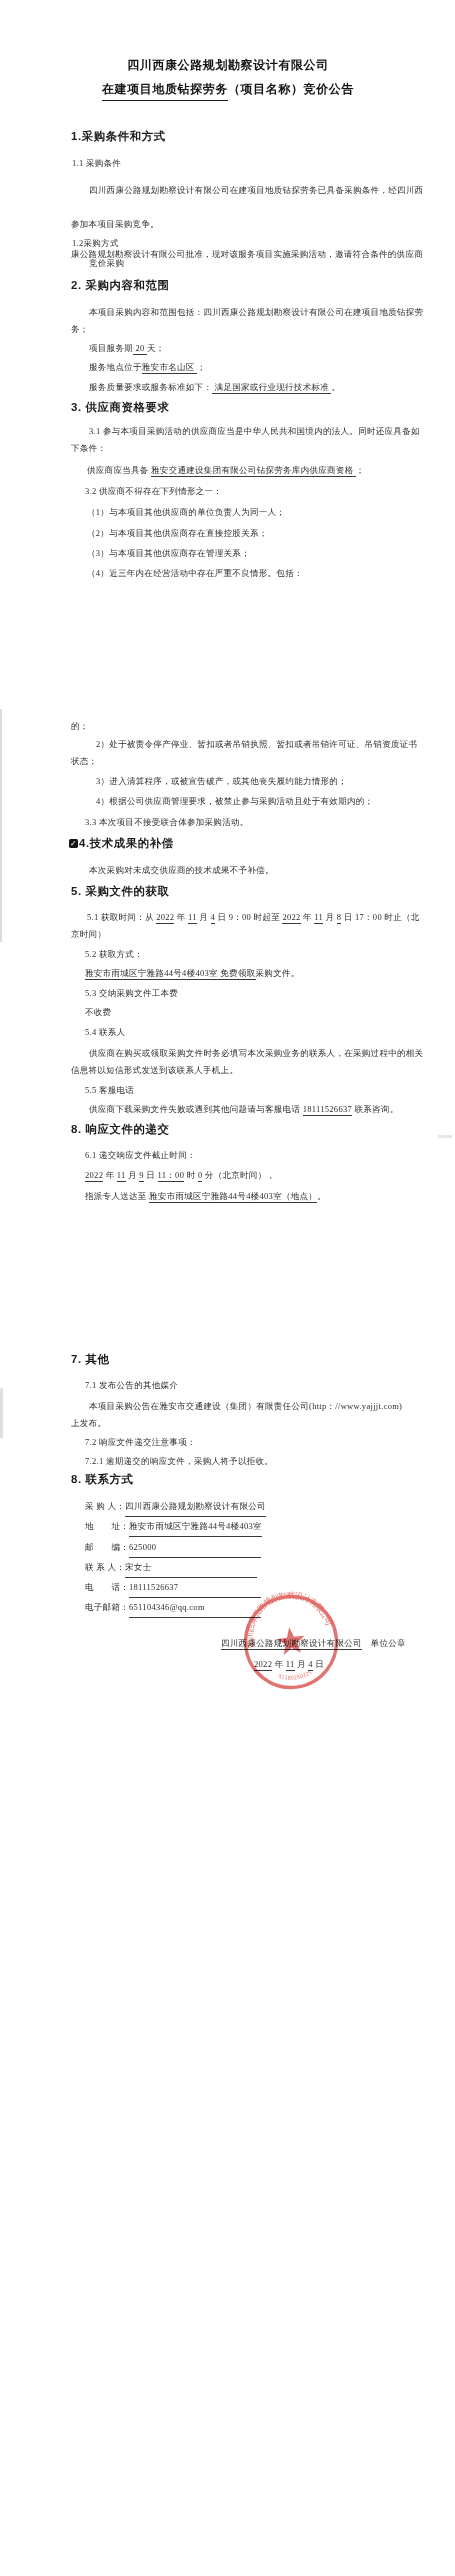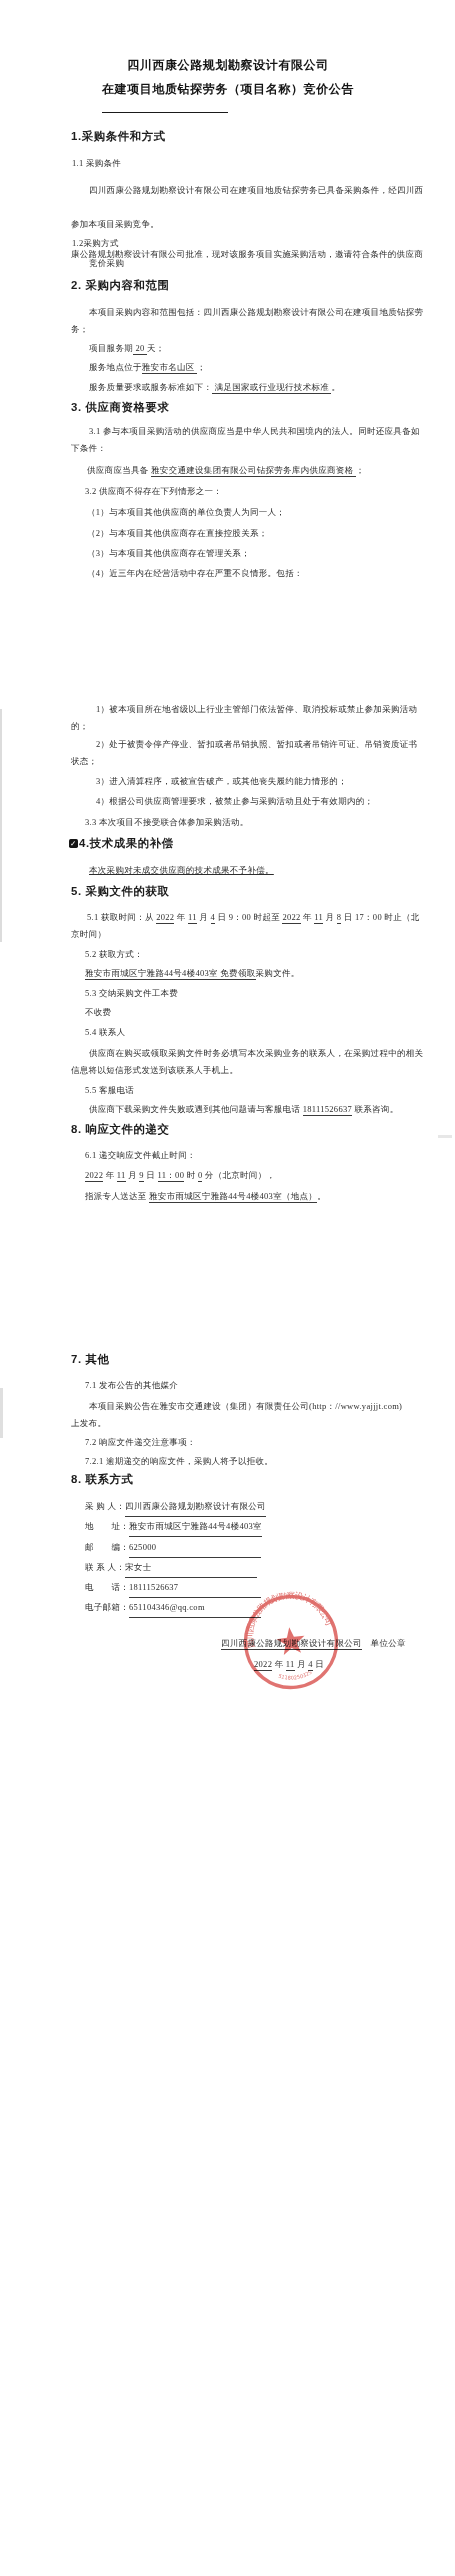--- a/index.html
+++ b/index.html
@@ -2,21 +2,21 @@
 <html style="font-size:9px"><head>
 <meta charset="utf-8">
 <style>
   html,body{margin:0;padding:0;background:#e9e9e9;}
   .page{position:relative;width:456px;height:2576px;margin:0 auto;background:#ffffff;overflow:hidden;}
   .title{position:absolute;left:0;width:456px;text-align:center;
          font:bold 12px/18px "Liberation Sans","DejaVu Sans",sans-serif;color:#151515;letter-spacing:0.6px;}
   .hd{position:absolute;font:bold 11.4px/17px "Liberation Sans","DejaVu Sans",sans-serif;color:#1c1c1c;white-space:nowrap;letter-spacing:0.6px;}
   .ln{position:absolute;font:8.5px/17px "Liberation Serif","DejaVu Serif",serif;color:#2d2d2d;white-space:nowrap;letter-spacing:0.3px;}
   .u{border-bottom:0.6px solid #3a3a3a;padding-bottom:0.6px;}
-  .u2{border-bottom:1.1px solid #1a1a1a;padding-bottom:16px;}
+  .u2{border-bottom:1.1px solid #1a1a1a;padding-bottom:4px;}
   .chk{display:inline-block;width:9px;height:9px;margin-right:1.1px;background:#161616;border-radius:1.7px;
        color:#ffffff;font:bold 7.4px/9px "DejaVu Sans",sans-serif;text-align:center;vertical-align:1.1px;}
   .val{display:inline-block;min-width:132px;border-bottom:0.6px solid #3a3a3a;padding-bottom:0.6px;}
   .stamp-wrap{position:absolute;left:241px;top:1592px;width:100px;height:100px;
               mix-blend-mode:multiply;opacity:0.88;transform:rotate(-7deg);}
   .artifact{position:absolute;background:#c9c9c9;}
 </style>
 </head>
 <body>
 
@@ -43,30 +43,29 @@
   <div class="hd" style="left:71px;top:399px;">3.  供应商资格要求</div>
   <div class="ln" style="left:89px;top:423px;">3.1 参与本项目采购活动的供应商应当是中华人民共和国境内的法人。同时还应具备如</div>
   <div class="ln" style="left:71px;top:440px;">下条件：</div>
   <div class="ln" style="left:87px;top:462px;"><span>供应商应当具备 </span><span class="u">雅安交通建设集团有限公司钻探劳务库内供应商资格 </span><span>；</span></div>
   <div class="ln" style="left:85px;top:483px;">3.2 供应商不得存在下列情形之一：</div>
   <div class="ln" style="left:87px;top:504px;">（1）与本项目其他供应商的单位负责人为同一人；</div>
   <div class="ln" style="left:87px;top:525px;">（2）与本项目其他供应商存在直接控股关系；</div>
   <div class="ln" style="left:87px;top:545px;">（3）与本项目其他供应商存在管理关系；</div>
   <div class="ln" style="left:87px;top:565px;">（4）近三年内在经营活动中存在严重不良情形。包括：</div>
 
-  <div class="ln" style="left:96px;top:701px;">1）被本项目所在地省级以上行业主管部门依法暂停、取消投标或禁止参加采购活动</div>
   <div class="ln" style="left:71px;top:718px;">的；</div>
   <div class="ln" style="left:96px;top:736px;">2）处于被责令停产停业、暂扣或者吊销执照、暂扣或者吊销许可证、吊销资质证书</div>
   <div class="ln" style="left:71px;top:753px;">状态；</div>
   <div class="ln" style="left:96px;top:773px;">3）进入清算程序，或被宣告破产，或其他丧失履约能力情形的；</div>
   <div class="ln" style="left:96px;top:793px;">4）根据公司供应商管理要求，被禁止参与采购活动且处于有效期内的；</div>
   <div class="ln" style="left:85px;top:814px;">3.3 本次项目不接受联合体参加采购活动。</div>
 
   <div class="hd" style="left:69px;top:835px;"><span class="chk">✓</span><span>4.技术成果的补偿</span></div>
-  <div class="ln" style="left:89px;top:862px;text-decoration:underline;">本次采购对未成交供应商的技术成果不予补偿。</div>
+  <div class="ln" style="left:89px;top:862px;">本次采购对未成交供应商的技术成果不予补偿。</div>
 
   <div class="hd" style="left:71px;top:883px;">5. 采购文件的获取</div>
   <div class="ln" style="left:87px;top:909px;"><span>5.1 获取时间：从 </span><span class="u">2022</span><span> 年 </span><span class="u">11</span><span> 月 </span><span class="u">4</span><span> 日 9：00 时起至 </span><span class="u">2022</span><span> 年 </span><span class="u">11</span><span> 月 </span><span class="u">8</span><span> 日 17：00 时止（北</span></div>
   <div class="ln" style="left:71px;top:926px;">京时间）</div>
   <div class="ln" style="left:85px;top:946px;">5.2 获取方式：</div>
   <div class="ln" style="left:85px;top:965px;"><span class="u">雅安市雨城区宁雅路44号4楼403室 免费领取</span><span>采购文件。</span></div>
   <div class="ln" style="left:85px;top:985px;">5.3 交纳采购文件工本费</div>
   <div class="ln" style="left:85px;top:1004px;">不收费</div>
   <div class="ln" style="left:85px;top:1024px;">5.4 联系人</div>
   <div class="ln" style="left:89px;top:1045px;">供应商在购买或领取采购文件时务必填写本次采购业务的联系人，在采购过程中的相关</div>

